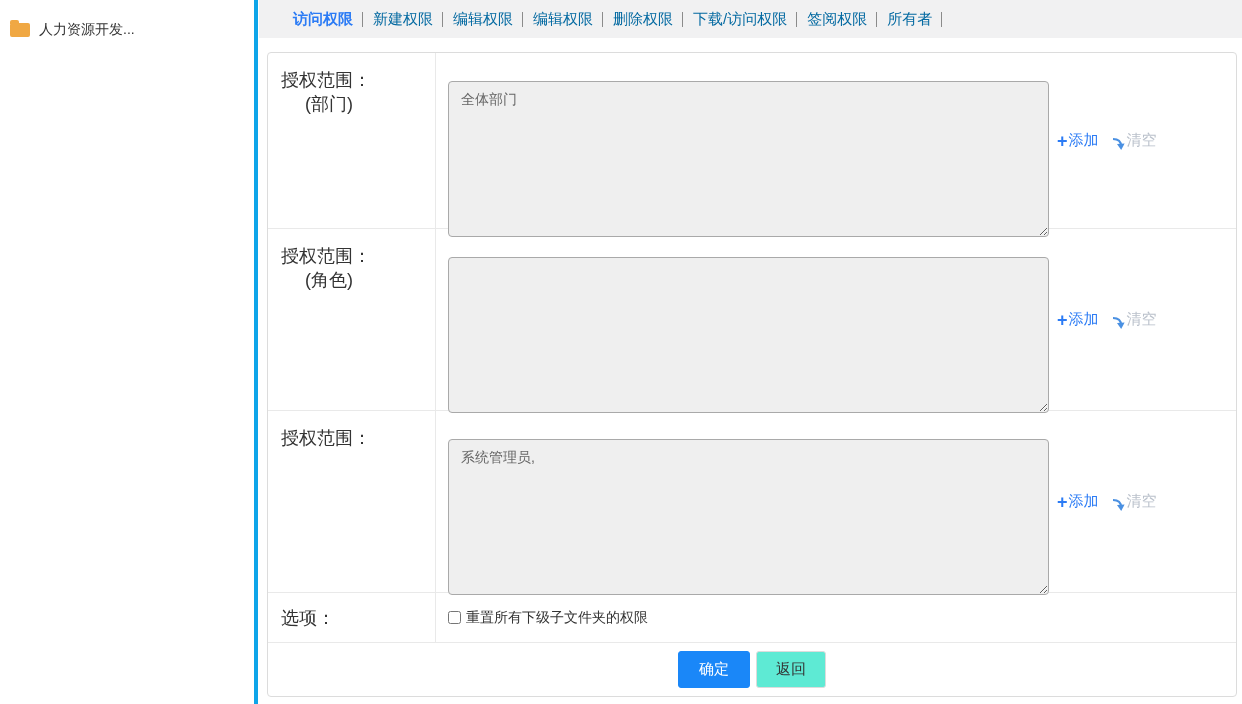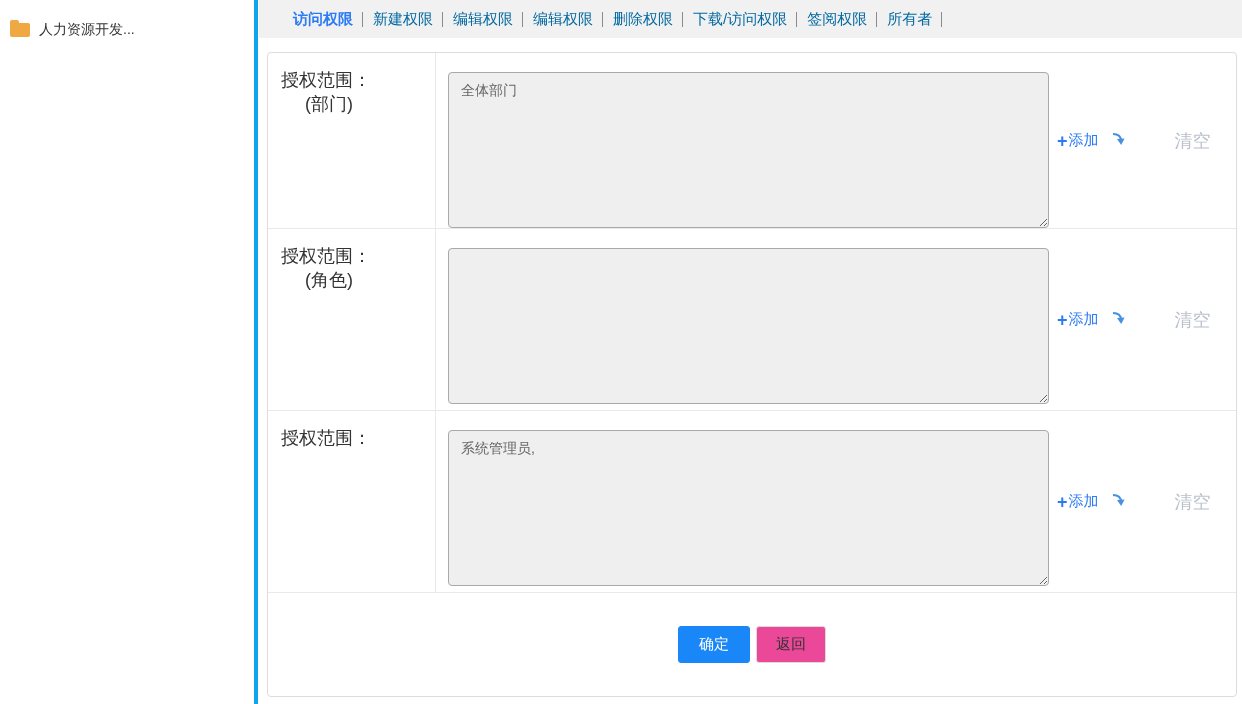--- a/index.html
+++ b/index.html
@@ -32,39 +32,39 @@
   .frow.r-ta2 { height:182px; }
   .frow.r-opt { height:50px; }
   .frow.r-btn { flex:1; border-bottom:none; align-items:center; justify-content:center; }
 
   .labelcell { width:168px; flex:0 0 auto; border-right:1px solid #e9e9e9;
                padding:15px 8px 0 13px; font-size:18px; color:#333; line-height:24px; }
   .labelcell .l2 { padding-left:5px;margin-left:19px; }
   .labelcell.center { display:flex; align-items:center; padding-top:0; }
 
   .fieldcell { flex:1; display:flex; padding-left:12px; min-width:0; }
-  textarea.scope { margin-top:19px; width:601px; height:156px; resize:both;
+  textarea.scope { margin-top:28px; width:601px; height:156px; resize:both;
                    background:#efefef; border:1px solid #a9a9a9; border-radius:4px;
                    padding:9px 12px; font-size:14px; color:#666;
                    font-family:"Liberation Sans", sans-serif; outline:none; }
 
   .links { display:flex; align-items:center; align-self:center; margin-left:8px; }
   .lnk-add { display:flex; align-items:center; color:#2b7bf5; font-size:15px; cursor:pointer; }
   .lnk-add .plus { font-size:18px; font-weight:bold; line-height:14px; margin-right:1px; }
-  .lnk-clear { display:flex; align-items:flex-start; color:#bac1cb; font-size:18px;
-               cursor:pointer; margin-left:13px;gap:48px; }
+  .lnk-clear { display:flex; align-items:flex-end; color:#bac1cb; font-size:15px;
+               cursor:pointer; margin-left:13px; }
   .lnk-clear svg { margin-right:2px; margin-top:2px; }
 
   .optwrap { display:flex; align-items:center; font-size:14px; color:#333; }
   .optwrap input { width:13px; height:13px; margin-right:5px; accent-color:#fff; }
 
   .btn { font-size:15px; border-radius:3px; cursor:pointer;
          font-family:"Liberation Sans", sans-serif; }
   .btn-primary { background:#1a87f8; color:#fff; border:1px solid #1a87f8; padding:8px 20px; }
-  .btn-plain { background:#ec4899; color:#333; border:1px solid #dcdcdc; padding:8px 19px; margin-left:6px; }
+  .btn-plain { background:#5eead4; color:#333; border:1px solid #dcdcdc; padding:8px 19px; margin-left:6px; }
 </style>
 </head>
 <body>
 
 <div class="sidebar">
   <div class="tree-item">
     <span class="folder-ic"></span>
     <span>人力资源开发...</span>
   </div>
 </div>
@@ -151,19 +151,30 @@
           <svg width="13" height="14" viewBox="0 0 13 14">
               <path d="M1 3 Q9 3 9 10" stroke="#4a90e2" fill="none" stroke-width="2"></path>
               <path d="M5 8 L9.2 14 L12.6 7.6 Z" fill="#4a90e2"></path>
             </svg>
           <span>清空</span>
         </span>
       </div>
     </div>
   </div>
 
+  <div class="frow r-opt">
+    <div class="labelcell center">
+      <span>选项：</span>
+    </div>
+    <div class="fieldcell">
+      <span class="optwrap">
+        <input type="checkbox" style="">
+        <span>重置所有下级子文件夹的权限</span>
+      </span>
+    </div>
+  </div>
 
   <div class="frow r-btn">
     <button class="btn btn-primary">确定</button>
     <button class="btn btn-plain">返回</button>
   </div>
 
 </div>
 
 </body></html>

